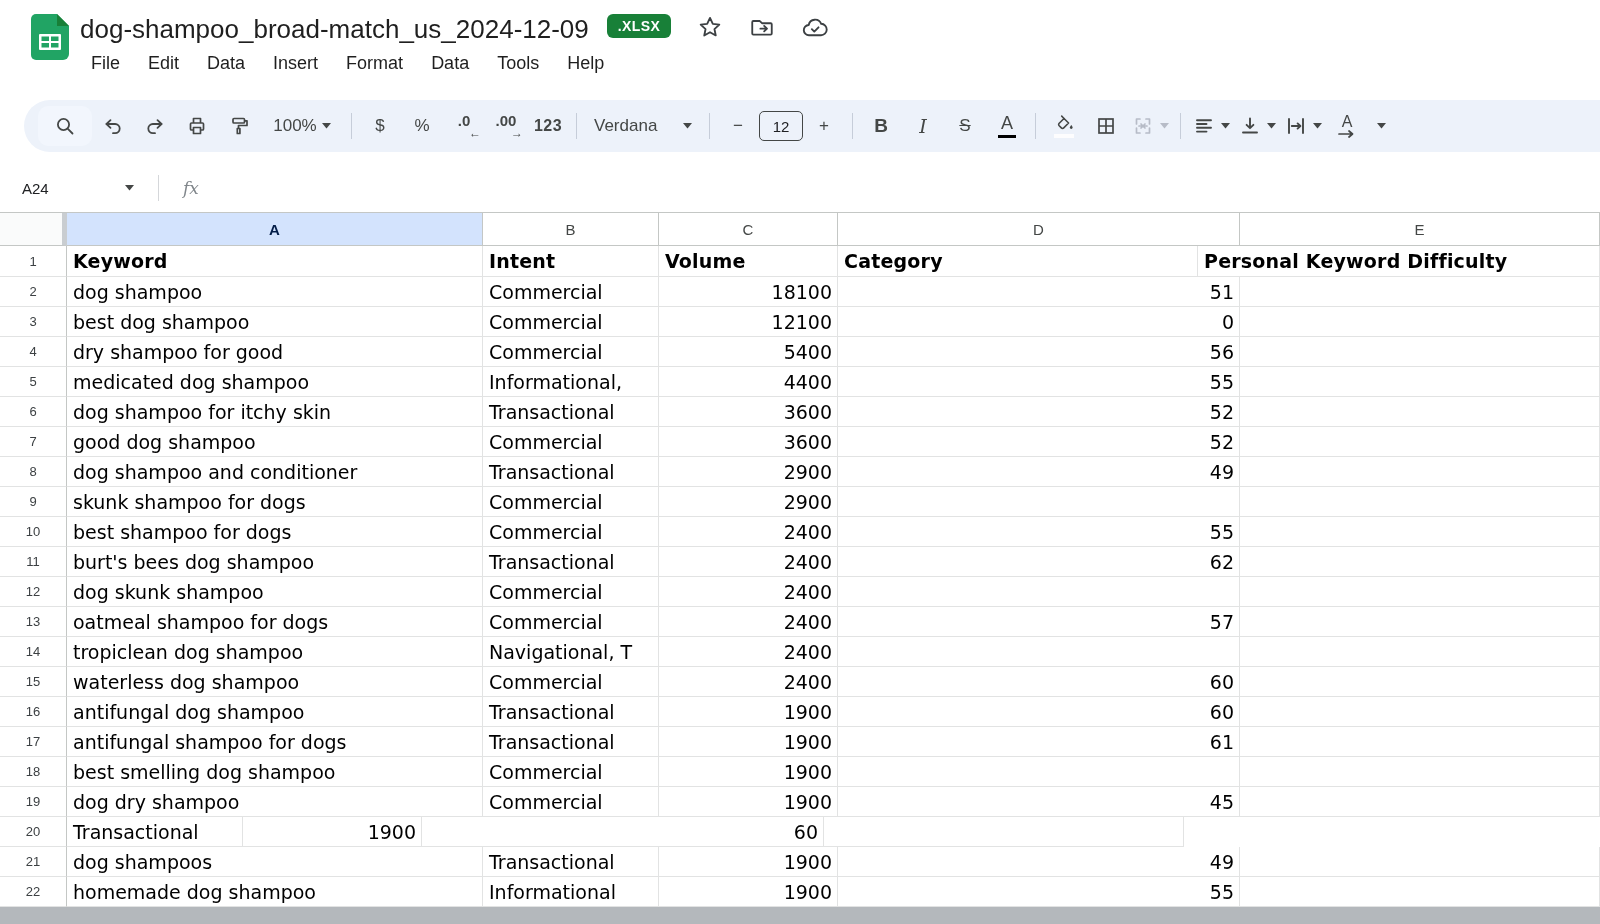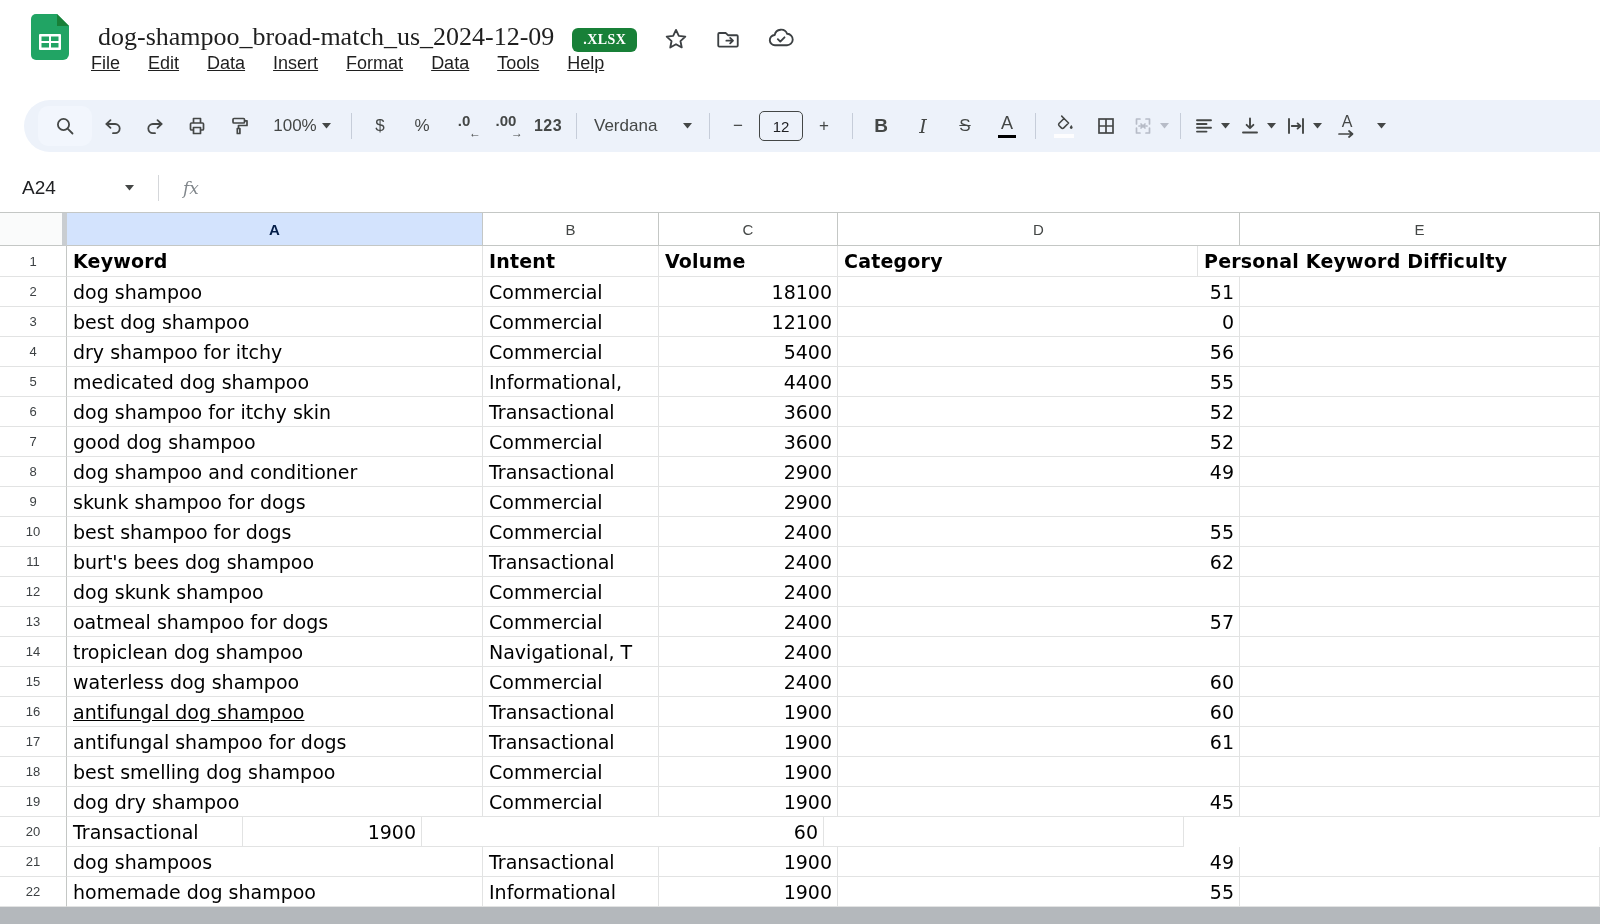--- a/index.html
+++ b/index.html
@@ -3,27 +3,27 @@
 <meta charset="utf-8">
 <style>
   * { margin:0; padding:0; box-sizing:border-box; }
   body { background:#fff; }
   .app { position:relative; width:1600px; height:924px; background:#fff; overflow:hidden;
          font-family:"Liberation Sans", sans-serif; color:#1f1f1f; }
 
   
   .topbar { position:absolute; top:0; left:0; width:1600px; height:88px; background:#fff; }
   .logo { position:absolute; left:30px; top:13px; }
-  .title-row { position:absolute; left:98px; top:14px; height:38px; display:flex; align-items:flex-end;font-family:Liberation Serif, serif; }
+  .title-row { position:absolute; left:80px; top:14px; height:38px; display:flex; align-items:flex-start; }
   .doc-title { font-size:26px; color:#1f1f1f; white-space:nowrap; }
   .badge { margin-left:18px; background:#188038; color:#fff; font-weight:700; font-size:14px;
            letter-spacing:.4px; padding:5px 11px; border-radius:6px; line-height:1; }
   .top-ic { margin-left:26px; display:flex; align-items:center; cursor:pointer; }
   .menu-bar { position:absolute; left:91px; top:53px; display:flex; gap:28px;
-              font-size:18px; color:#1f1f1f;text-decoration:underline; }
+              font-size:18px; color:#1f1f1f; }
   .menu-item { cursor:pointer; }
 
   
   .toolbar { position:absolute; top:100px; left:24px; right:0; height:52px; background:#edf2fa;
              border-radius:26px 0 0 26px; display:flex; align-items:center; padding-left:14px; }
   .tbtn { height:40px; min-width:42px; padding:0 4px; display:flex; align-items:center;
           justify-content:center; border-radius:6px; color:#444746; font-size:17px; cursor:pointer;
           position:relative; }
   .search-btn { background:#f2f6fd; border-radius:10px; width:54px; }
   .tb-divider { width:1px; height:26px; background:#c6cdd9; margin:0 7px; }
@@ -46,21 +46,21 @@
   .d-right .darr { align-self:flex-end; }
   .n123 { font-size:16px; font-weight:600; letter-spacing:.5px; }
   .disabled { color:#b7bcc7; }
   .rotA { display:flex; flex-direction:column; align-items:center; line-height:1; }
   .rotA .a { font-size:16px; }
 
   
   .formula-bar { position:absolute; top:164px; left:0; width:1600px; height:48px; background:#fff;
                  display:flex; align-items:center; }
   .name-box { margin-left:22px; width:112px; display:flex; align-items:center;
-              justify-content:space-between; font-size:19px; color:#202124; cursor:pointer; }
+              justify-content:space-between; font-size:15px; color:#202124; cursor:pointer; }
   .f-divider { width:1px; height:26px; background:#d5d7da; margin-left:24px; }
   .fx { margin-left:24px; font-family:"DejaVu Serif", serif; font-style:italic; font-size:17px;
         color:#80868b; }
 
   
   .grid { position:absolute; top:212px; left:0; width:1600px; bottom:0; background:#fff;
           border-top:1px solid #c4c7c5; }
   .col-row { display:flex; height:33px; }
   .corner { width:67px; background:#fafbfb; border-right:5px solid #c9cdd1;
             border-bottom:1px solid #c4c7c5; }
@@ -304,21 +304,21 @@
         <div class="grow">
           <div class="rnum">3</div>
           <div class="cell" style="width: 416px;">best dog shampoo</div>
           <div class="cell" style="width: 176px;">Commercial</div>
           <div class="cell num" style="width: 179px;">12100</div>
           <div class="cell num" style="width: 402px;">0</div>
           <div class="cell" style="width: 360px;"></div>
         </div>
         <div class="grow">
           <div class="rnum">4</div>
-          <div class="cell" style="width: 416px;">dry shampoo for itchy</div>
+          <div class="cell" style="width: 416px;">dry shampoo for good</div>
           <div class="cell" style="width: 176px;">Commercial</div>
           <div class="cell num" style="width: 179px;">5400</div>
           <div class="cell num" style="width: 402px;">56</div>
           <div class="cell" style="width: 360px;"></div>
         </div>
         <div class="grow">
           <div class="rnum">5</div>
           <div class="cell" style="width: 416px;">medicated dog shampoo</div>
           <div class="cell" style="width: 176px;">Informational,</div>
           <div class="cell num" style="width: 179px;">4400</div>
@@ -400,21 +400,21 @@
         <div class="grow">
           <div class="rnum">15</div>
           <div class="cell" style="width: 416px;">waterless dog shampoo</div>
           <div class="cell" style="width: 176px;">Commercial</div>
           <div class="cell num" style="width: 179px;">2400</div>
           <div class="cell num" style="width: 402px;">60</div>
           <div class="cell" style="width: 360px;"></div>
         </div>
         <div class="grow">
           <div class="rnum">16</div>
-          <div class="cell" style="width: 416px; text-decoration: underline;">antifungal dog shampoo</div>
+          <div class="cell" style="width: 416px;">antifungal dog shampoo</div>
           <div class="cell" style="width: 176px;">Transactional</div>
           <div class="cell num" style="width: 179px;">1900</div>
           <div class="cell num" style="width: 402px;">60</div>
           <div class="cell" style="width: 360px;"></div>
         </div>
         <div class="grow">
           <div class="rnum">17</div>
           <div class="cell" style="width: 416px;">antifungal shampoo for dogs</div>
           <div class="cell" style="width: 176px;">Transactional</div>
           <div class="cell num" style="width: 179px;">1900</div>

